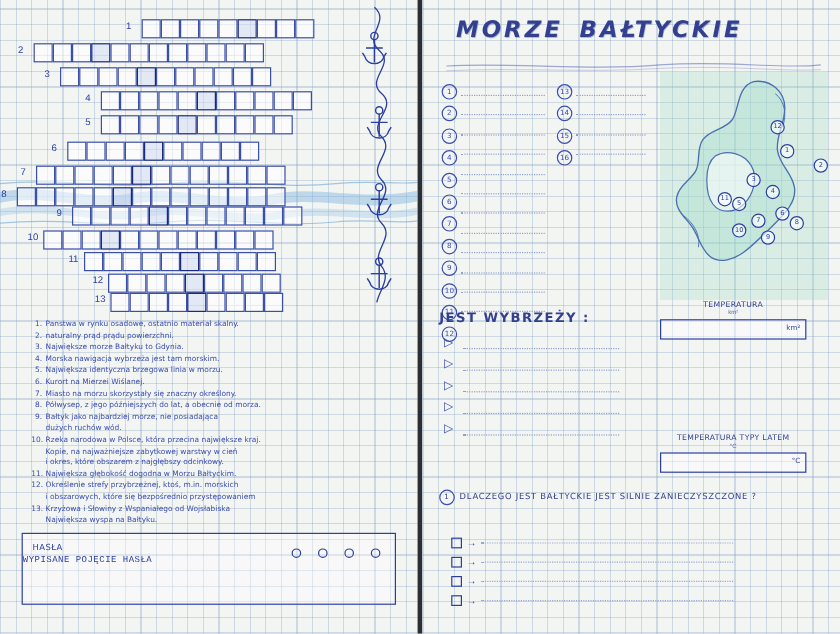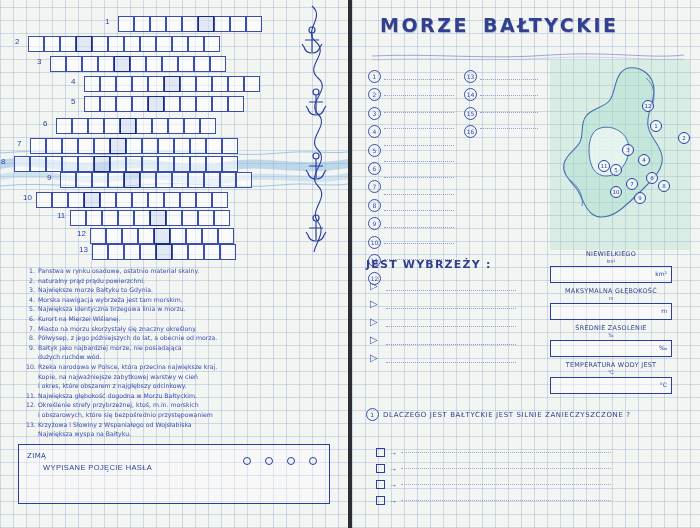--- a/index.html
+++ b/index.html
@@ -61,33 +61,34 @@
   .hasbox{
     position:absolute;left:18px;top:444px;width:310px;height:58px;
     border:1.5px solid #2b3fa0;
     background:rgba(255,255,255,.35);
   }
   .hasbox .lbl{
     position:absolute;left:8px;top:7px;font-size:7px;color:#2b3fa0;
     font-family:"DejaVu Sans",sans-serif;letter-spacing:.4px;
   }
   .hasbox .lbl2{
-    position:absolute;left:24px;top:18px;font-size:7.5px;color:#2b3fa0;
-    font-family:Liberation Sans, sans-serif;letter-spacing:.4px;
+    position:absolute;left:0;top:18px;font-size:7.5px;color:#2b3fa0;
+    font-family:Liberation Mono, monospace;letter-spacing:.4px;
   }
   .dots{position:absolute;right:12px;top:12px;display:flex;gap:14px;}
   .dots span{width:6px;height:6px;border:1px solid #2b3fa0;border-radius:50%;display:block;}
 
   
   .title{
     position:absolute;left:28px;top:14px;width:300px;height:34px;
     font-family:"DejaVu Sans",sans-serif;
     font-size:19px;font-weight:bold;letter-spacing:2.5px;
     color:#33408f;
     text-shadow:0.6px 0.6px 0 rgba(60,80,160,.35);
+    font-style:italic;
   }
   .title .w2{margin-left:14px;}
   .title-underline{
     position:absolute;left:18px;top:48px;width:316px;height:10px;
   }
   .numcol{position:absolute;display:flex;flex-direction:column;gap:5.4px;}
   .circnum{
     width:11px;height:11px;border:1px solid #3a4db0;border-radius:50%;
     font-size:6px;line-height:11px;text-align:center;color:#3a4db0;
     font-family:"DejaVu Sans",sans-serif;
@@ -430,21 +431,21 @@
         <span class="n">13.</span>
         <span class="t">Krzyżowa i Słowiny z Wspaniałego od Wojsłabiska</span>
       </div>
       <div class="clue">
         <span class="n"></span>
         <span class="t">Największa wyspa na Bałtyku.</span>
       </div>
     </div>
 
   <div class="hasbox">
-    <div class="lbl">ZIMĄ</div>
+    <div class="lbl">HASŁA</div>
     <div class="lbl2">WYPISANE POJĘCIE HASŁA</div>
     <div class="dots">
       <span></span>
         <span></span>
         <span></span>
         <span></span>
     </div>
   </div>
 </div>
 
@@ -563,40 +564,26 @@
     <div class="dotline" style="left: 34px; top: 290px; width: 130px;"></div>
     <div class="arrow" style="left: 18px; top: 298px;">▷</div>
     <div class="dotline" style="left: 34px; top: 308px; width: 130px;"></div>
     <div class="arrow" style="left: 18px; top: 316px;">▷</div>
     <div class="dotline" style="left: 34px; top: 326px; width: 130px;"></div>
     <div class="arrow" style="left: 18px; top: 334px;">▷</div>
     <div class="dotline" style="left: 34px; top: 344px; width: 130px;"></div>
     <div class="arrow" style="left: 18px; top: 352px;">▷</div>
     <div class="dotline" style="left: 34px; top: 362px; width: 130px;"></div>
     <div class="fact" style="left: 198px; top: 250px;">
-      <div class="cap">NIEWIELKIEGO</div>
+      <div class="cap">TEMPERATURA</div>
       <div class="sub">km²</div>
       <div class="box">
         <span class="unit">km²</span>
       </div>
     </div>
-    <div class="fact" style="left: 198px; top: 287px;">
-      <div class="cap">MAKSYMALNA GŁĘBOKOŚĆ</div>
-      <div class="sub">m</div>
-      <div class="box">
-        <span class="unit">m</span>
-      </div>
-    </div>
-    <div class="fact" style="left: 198px; top: 324px;">
-      <div class="cap">ŚREDNIE ZASOLENIE</div>
-      <div class="sub">‰</div>
-      <div class="box">
-        <span class="unit">‰</span>
-      </div>
-    </div>
     <div class="fact" style="left: 198px; top: 361px;">
-      <div class="cap">TEMPERATURA WODY JEST</div>
+      <div class="cap">TEMPERATURA TYPY LATEM</div>
       <div class="sub">°C</div>
       <div class="box">
         <span class="unit">°C</span>
       </div>
     </div>
   </div>
 
 </body></html>

